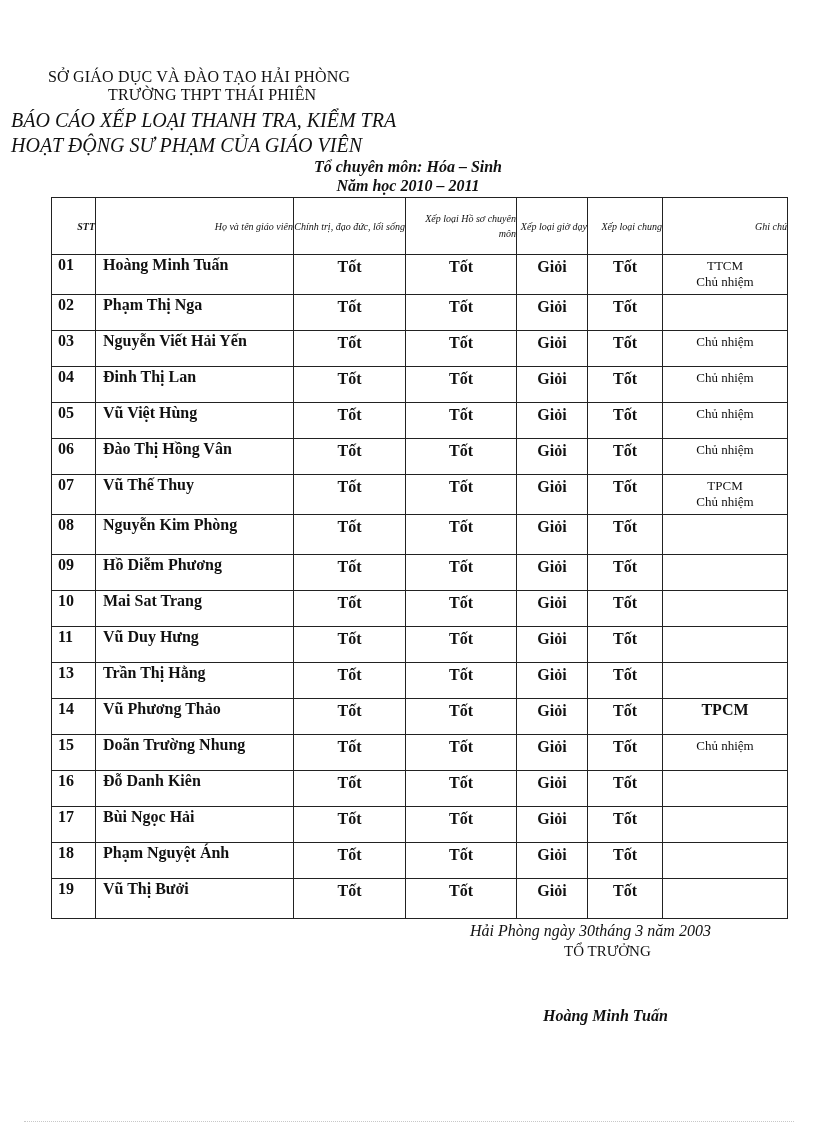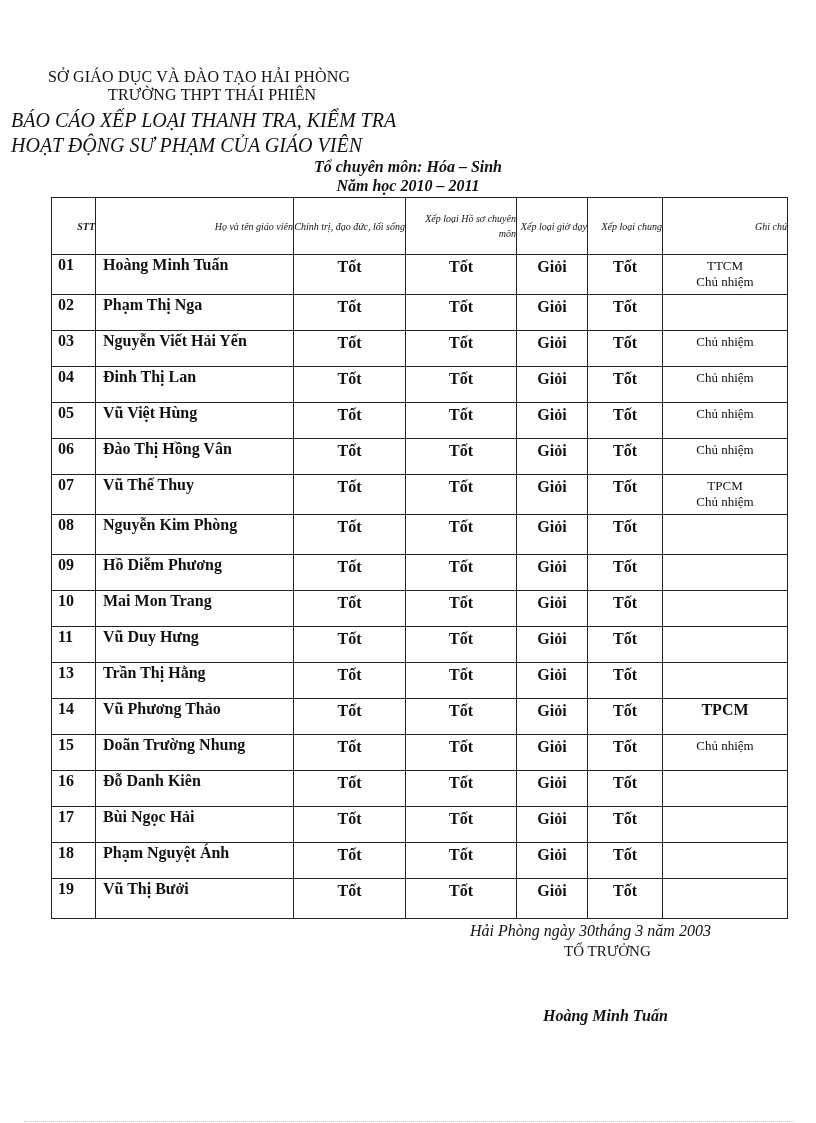--- a/index.html
+++ b/index.html
@@ -181,21 +181,21 @@
         <td class="c-mid">Tốt</td>
         <td class="c-mid">Giỏi</td>
         <td class="c-mid">Tốt</td>
         <td class="c-note">
           <span class="cell-line"></span>
           <span class="cell-line"></span>
         </td>
       </tr>
       <tr>
         <td class="c-stt">10</td>
-        <td class="c-name">Mai Mon Trang</td>
+        <td class="c-name">Mai Sat Trang</td>
         <td class="c-mid">Tốt</td>
         <td class="c-mid">Tốt</td>
         <td class="c-mid">Giỏi</td>
         <td class="c-mid">Tốt</td>
         <td class="c-note">
           <span class="cell-line"></span>
           <span class="cell-line"></span>
         </td>
       </tr>
       <tr>

